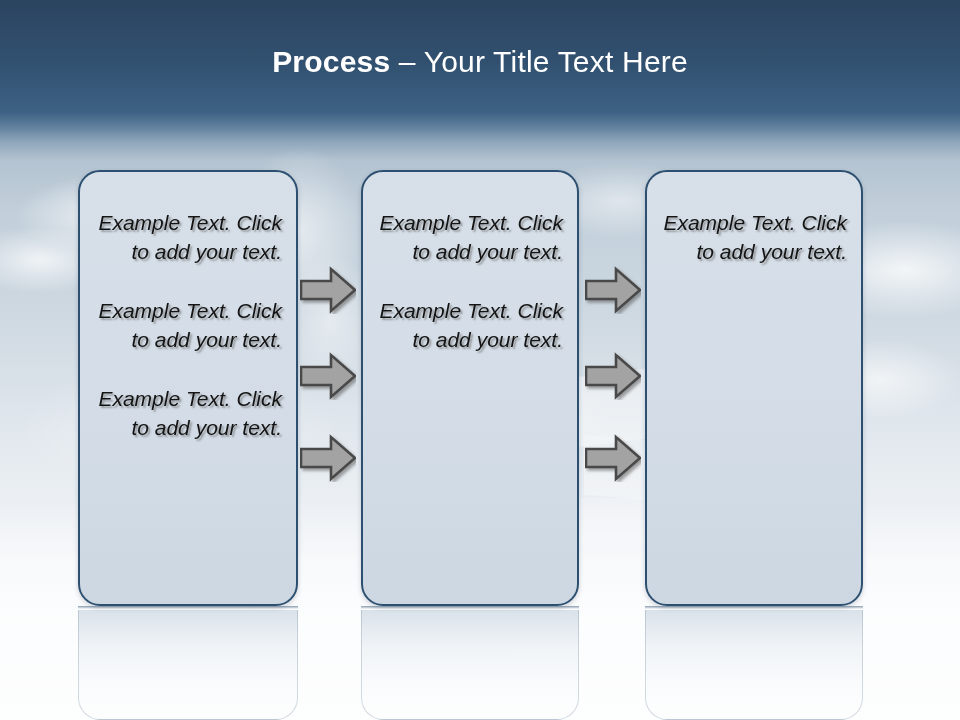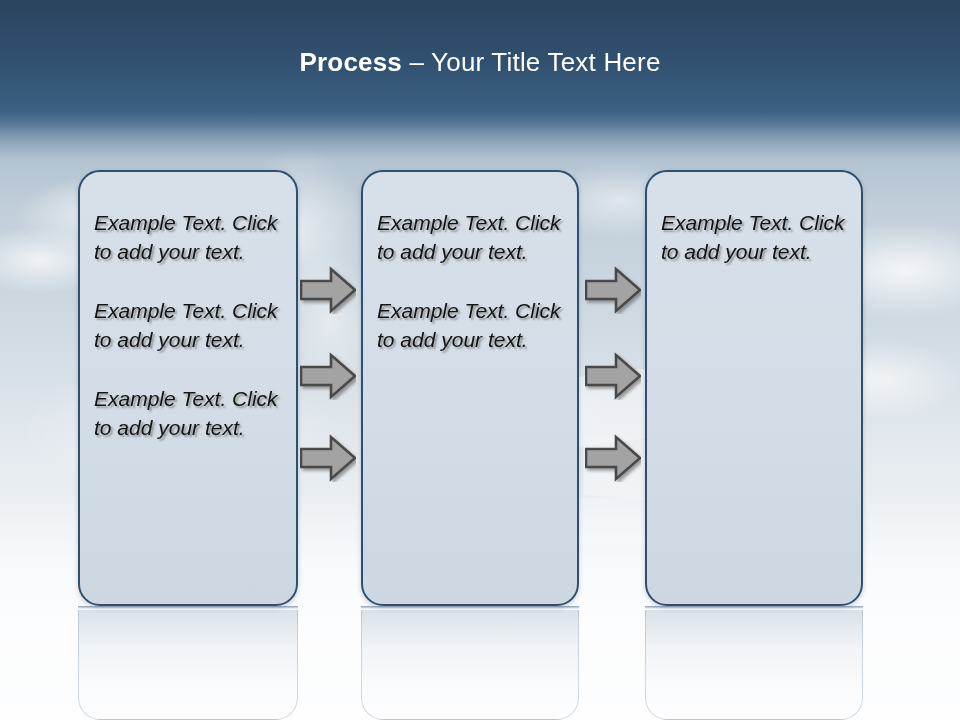--- a/index.html
+++ b/index.html
@@ -88,21 +88,21 @@
   
   .title-bar {
     position: absolute;
     left: 0; top: 40px;
     width: 960px;
     text-align: center;
     z-index: 12;
   }
   .title-text {
     display: inline-block;
-    font-size: 26px;
+    font-size: 30px;
     color: #ffffff;
     letter-spacing: 0.2px;
     line-height: 44px;
     white-space: nowrap;
   }
   .title-strong { font-weight: bold; }
   .title-rest   { font-weight: normal; }
 
   
   .boxes-layer { position: absolute; left: 0; top: 0; width: 960px; height: 720px; z-index: 10; }
@@ -115,21 +115,21 @@
     background: linear-gradient(to bottom, #d7e0e9 0%, #d4dde7 55%, #ccd7e2 100%);
     box-shadow: 0 2px 5px rgba(40,60,85,0.22);
     padding-top: 36px;
   }
 
   .ptext {
     font-style: italic;
     font-size: 21px;
     line-height: 29px;
     color: #141414;
-    text-align: left;
+    text-align: right;
     text-shadow: 2px 2px 2px rgba(90,90,90,0.55);
     padding: 0 14px;
   }
   .ptext + .ptext { margin-top: 30px; }
 
   
   .reflect {
     position: absolute;
     box-sizing: border-box;
     border: 1px solid rgba(110,135,160,0.30);

